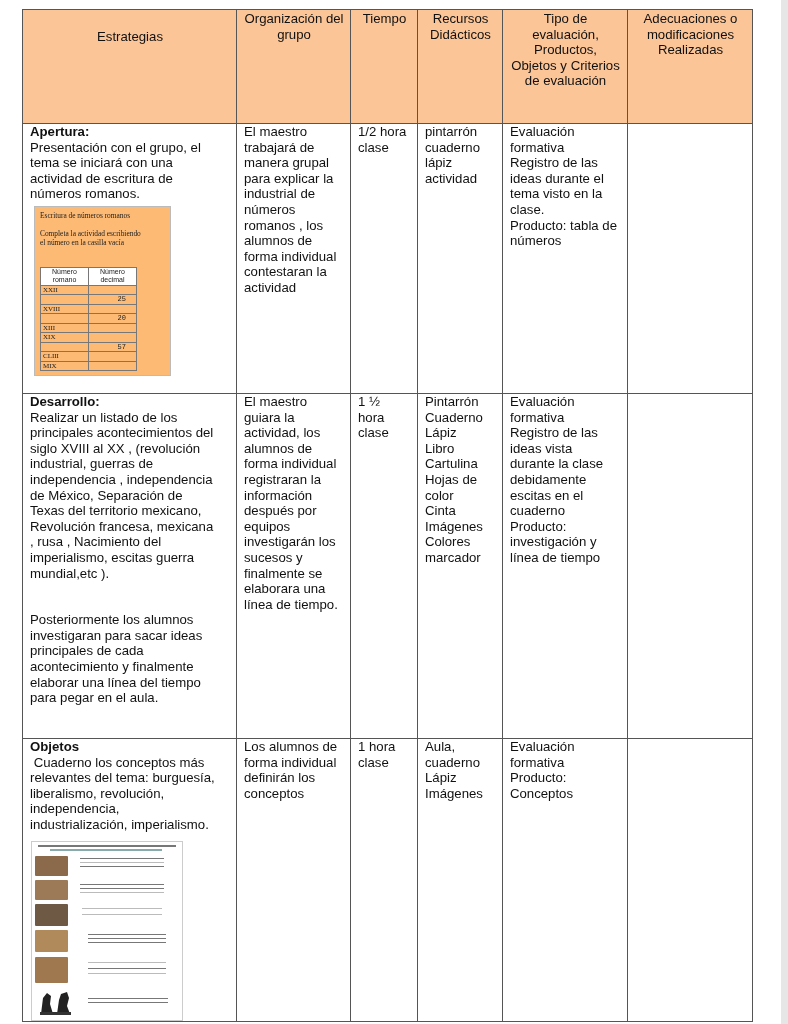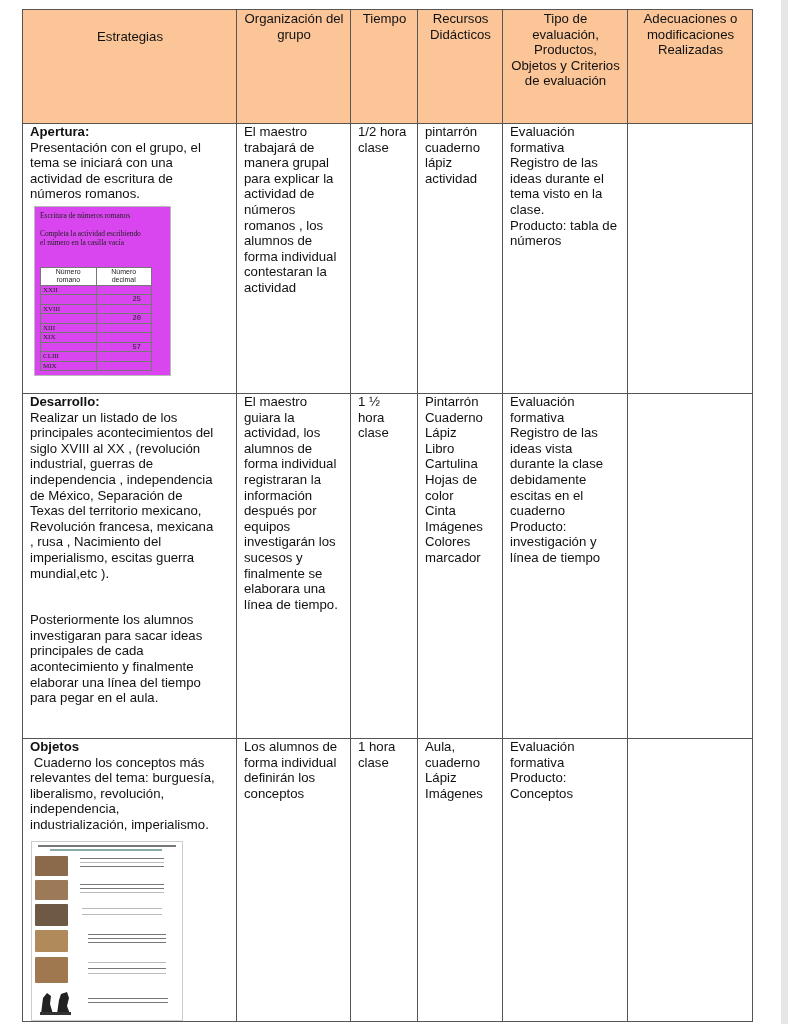--- a/index.html
+++ b/index.html
@@ -27,25 +27,25 @@
   td b { font-weight: bold; }
   .row1 td { height: 269px; }
   .row2 td { height: 344px; }
   .row3 td { height: 279px; border-bottom: 1px solid #555; }
   .gap { height: 15px; }
 
   
   .ws1 {
     width: 126px; margin: 4px 0 0 4px; border: 1px solid #bbb; padding: 4px 4px 4px 5px;
     font-family: "Liberation Serif", serif; font-size: 7.4px; line-height: 9px; color: #222;
-    background: #d946ef;
+    background: #fdba74;
   }
   .ws1 .ws-title { margin-bottom: 9px; }
   .ws1 .ws-inst { margin-bottom: 20px; }
-  .ws1 table { border-collapse: collapse; width: 112px; table-layout: fixed; }
+  .ws1 table { border-collapse: collapse; width: 97px; table-layout: fixed; }
   .ws1 table td, .ws1 table th {
     border: 1px solid #777; font-size: 7px; line-height: 8.5px; padding: 0 2px; height: 8.5px;
   }
   .ws1 table th { font-family: "Liberation Sans", sans-serif; font-weight: normal; text-align: center; background: #fff; }
   .ws1 table td.dec { text-align: right; padding-right: 10px; font-family: Liberation Mono, monospace; }
 
   
   .ws2 {
     position: relative; width: 150px; height: 178px; margin: 8px 0 0 1px; border: 1px solid #ccc; background: #fff;
   }
@@ -161,21 +161,21 @@
                   </tr>
             </tbody>
               </table>
           </div>
         </td>
         <td>
           <span class="line">El maestro</span>
           <span class="line">trabajará de</span>
           <span class="line">manera grupal</span>
           <span class="line">para explicar la</span>
-          <span class="line">actividad de</span>
+          <span class="line">industrial de</span>
           <span class="line">números</span>
           <span class="line">romanos , los</span>
           <span class="line">alumnos de</span>
           <span class="line">forma individual</span>
           <span class="line">contestaran la</span>
           <span class="line">actividad</span>
         </td>
         <td>
           <span class="line">1/2 hora</span>
           <span class="line">clase</span>

